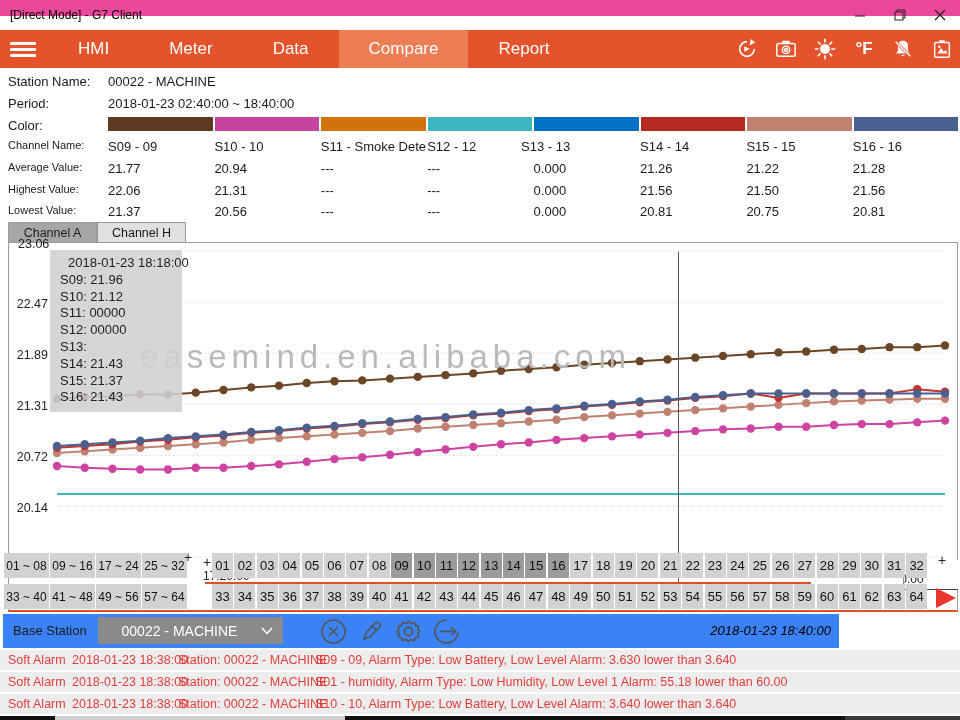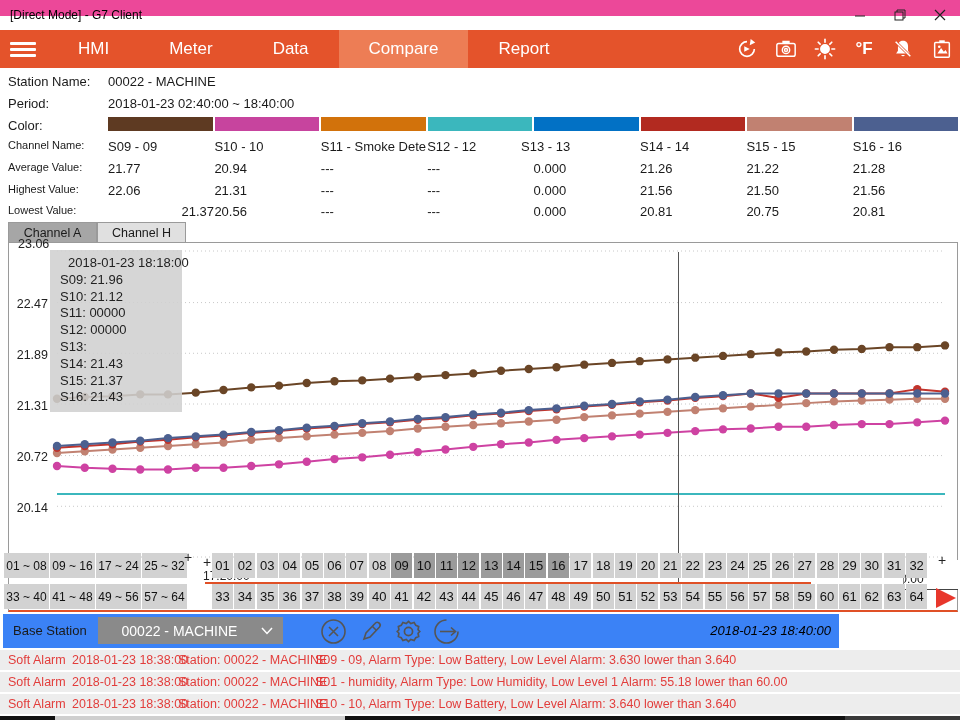--- a/index.html
+++ b/index.html
@@ -197,21 +197,21 @@
       <span class="trow-label" style="top: 183px;">Highest Value:</span>
       <span class="tcell" style="left: 108px; top: 183px;">22.06</span>
       <span class="tcell" style="left: 214.4px; top: 183px;">21.31</span>
       <span class="tcell" style="left: 320.8px; top: 183px;">---</span>
       <span class="tcell" style="left: 427.2px; top: 183px;">---</span>
       <span class="tcell" style="left: 533.6px; top: 183px;">0.000</span>
       <span class="tcell" style="left: 640px; top: 183px;">21.56</span>
       <span class="tcell" style="left: 746.4px; top: 183px;">21.50</span>
       <span class="tcell" style="left: 852.8px; top: 183px;">21.56</span>
       <span class="trow-label" style="top: 204px;">Lowest Value:</span>
-      <span class="tcell" style="left: 108px; top: 204px; text-align: right;">21.37</span>
+      <span class="tcell" style="left: 108px; top: 204px;">21.37</span>
       <span class="tcell" style="left: 214.4px; top: 204px;">20.56</span>
       <span class="tcell" style="left: 320.8px; top: 204px;">---</span>
       <span class="tcell" style="left: 427.2px; top: 204px;">---</span>
       <span class="tcell" style="left: 533.6px; top: 204px;">0.000</span>
       <span class="tcell" style="left: 640px; top: 204px;">20.81</span>
       <span class="tcell" style="left: 746.4px; top: 204px;">20.75</span>
       <span class="tcell" style="left: 852.8px; top: 204px;">20.81</span>
     </div>
 
   <div id="tabs">
@@ -403,20 +403,21 @@
   </div>
   <div id="ylabels">
       <div class="ylabel" style="left: 8px; top: 237px; padding-left: 10px;">23.06</div>
       <div class="ylabel" style="left: 8px; top: 296.9px;">22.47</div>
       <div class="ylabel" style="left: 8px; top: 347.8px;">21.89</div>
       <div class="ylabel" style="left: 8px; top: 398.7px;">21.31</div>
       <div class="ylabel" style="left: 8px; top: 449.6px;">20.72</div>
       <div class="ylabel" style="left: 8px; top: 500.5px;">20.14</div>
       <div class="ylabel" style="left: 8px; top: 551.4px;">19.56</div>
     </div>
+  <div id="watermark">easemind.en.alibaba.com</div>
   <div id="tooltip">
       <div class="tt-line" style="padding-left: 8px;">2018-01-23 18:18:00</div>
       <div class="tt-line">S09: 21.96</div>
       <div class="tt-line">S10: 21.12</div>
       <div class="tt-line">S11: 00000</div>
       <div class="tt-line">S12: 00000</div>
       <div class="tt-line">S13:</div>
       <div class="tt-line">S14: 21.43</div>
       <div class="tt-line">S15: 21.37</div>
       <div class="tt-line">S16: 21.43</div>

